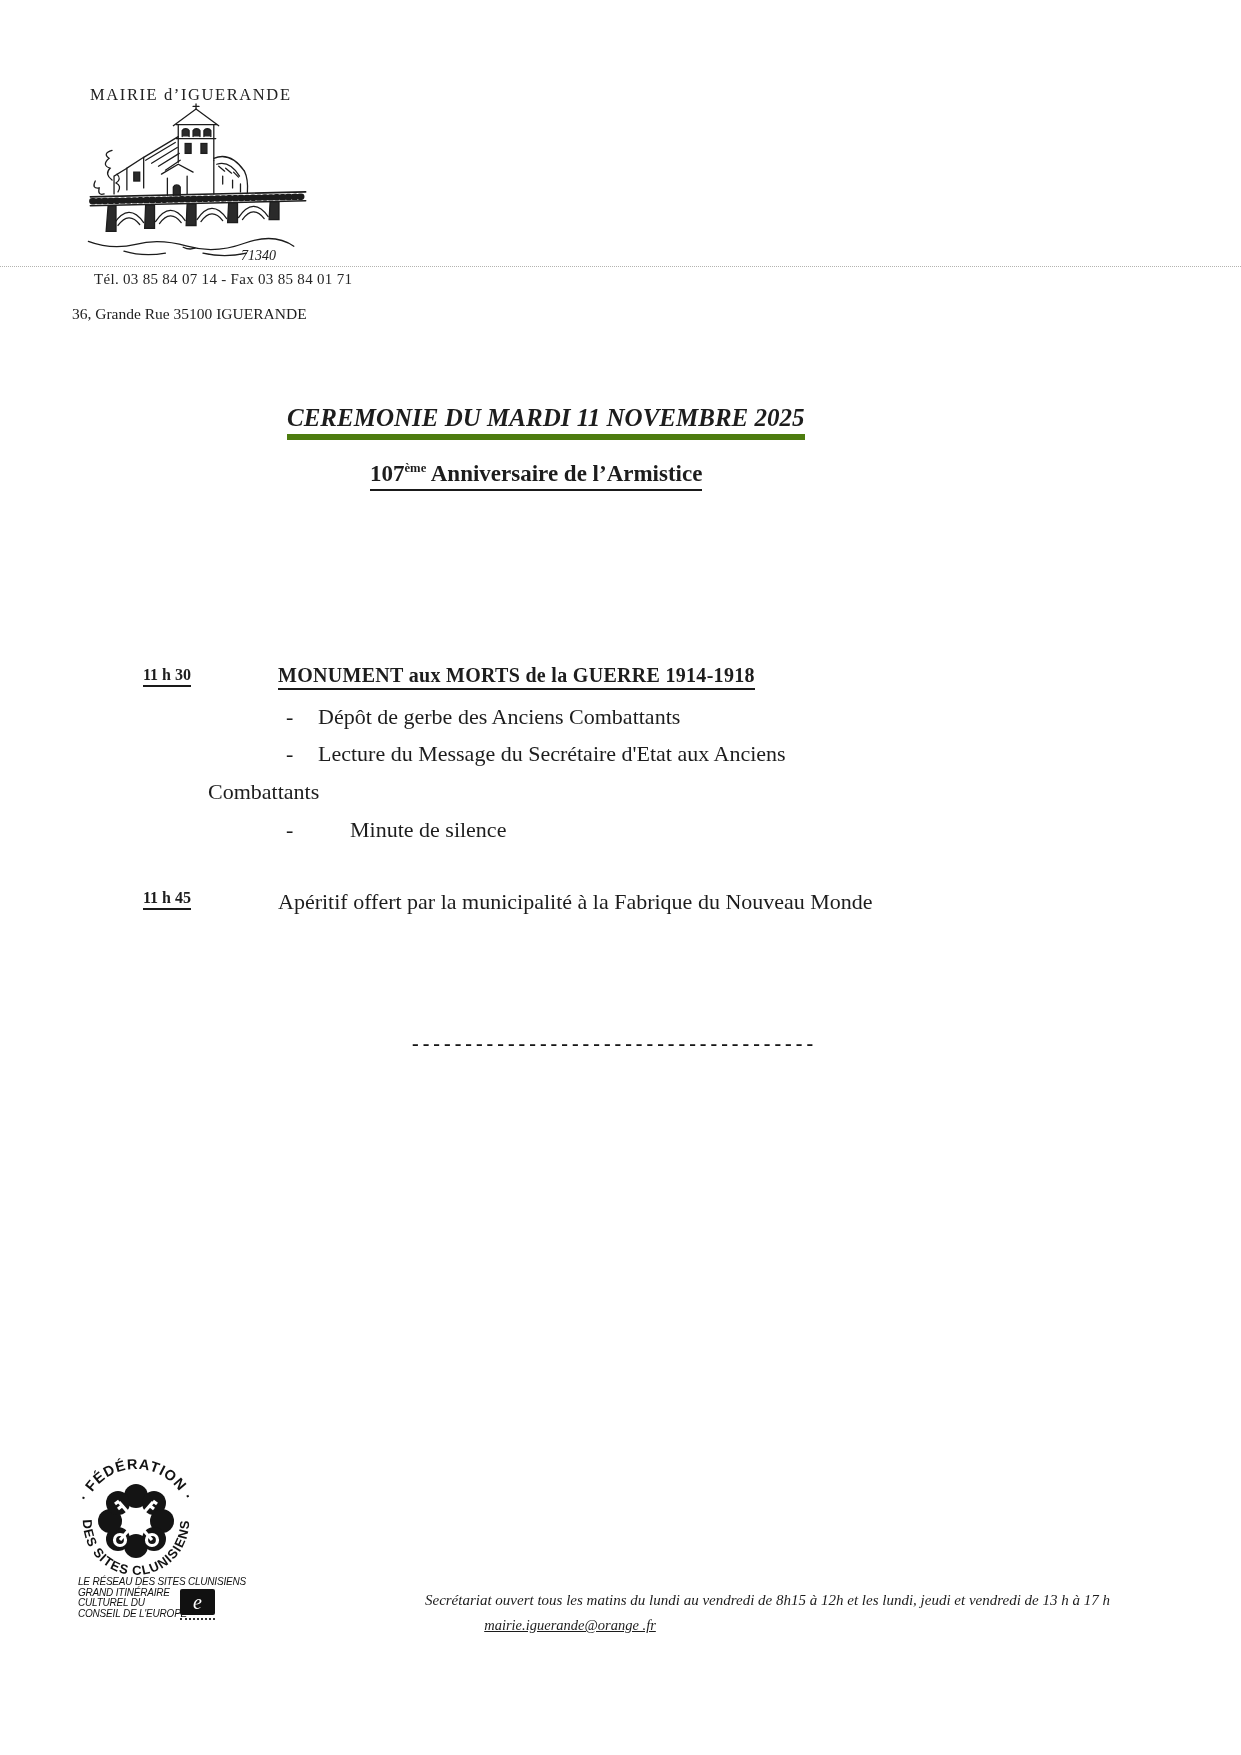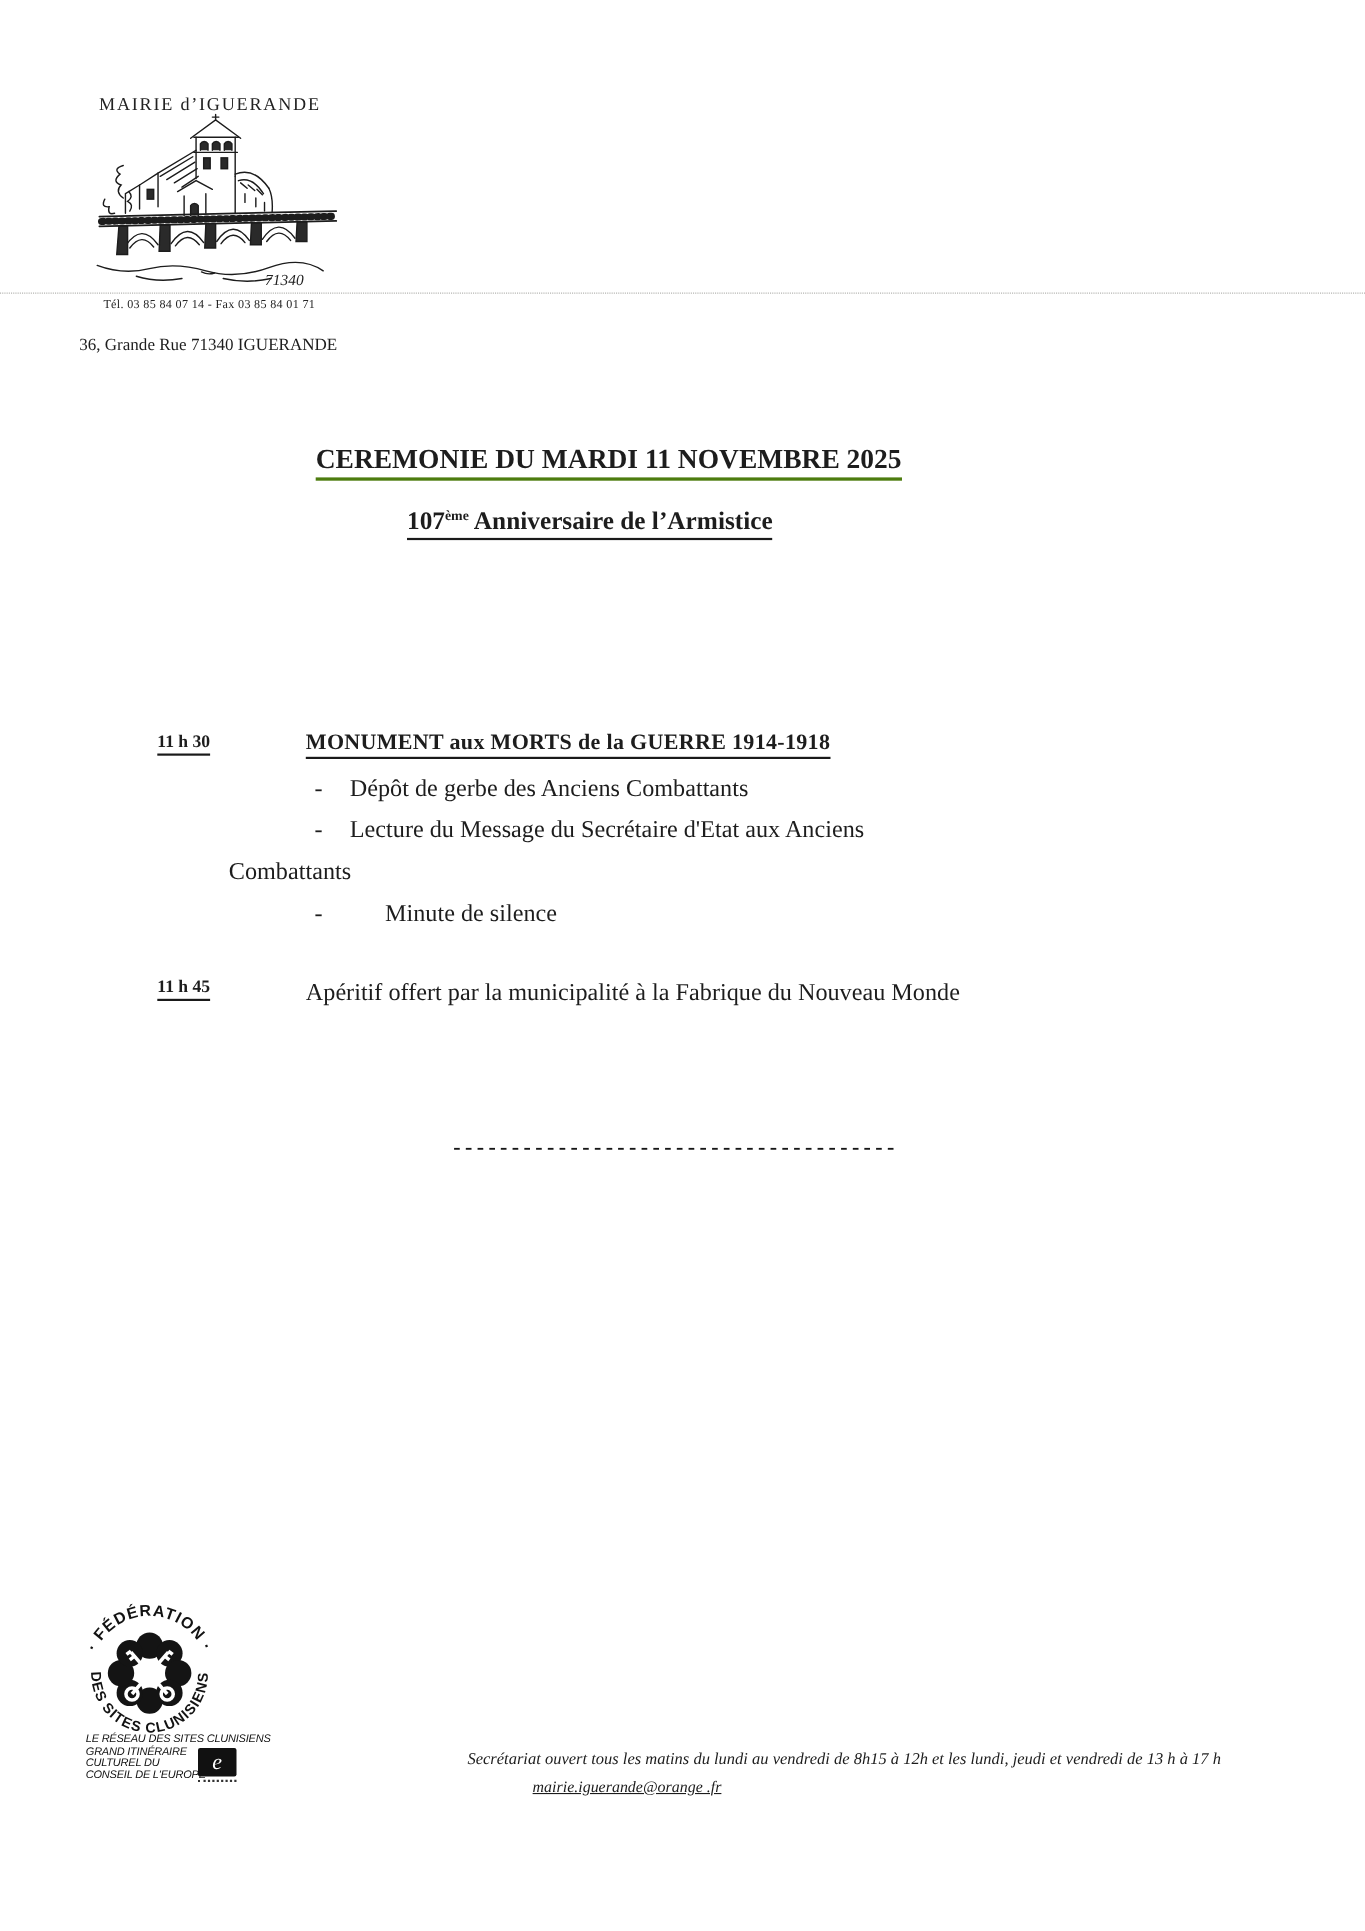--- a/index.html
+++ b/index.html
@@ -15,30 +15,31 @@
 
   
   .org-name{
     left:90px;top:85px;
     font-size:16.5px;letter-spacing:1.6px;
     color:#222;
   }
   .drawing{left:84px;top:103px;}
   .postal{left:241px;top:248px;font-style:italic;font-size:14px;color:#222;}
   .scanline{left:0;top:266px;width:1241px;height:0;border-top:1.5px dotted #9a9a96;opacity:.75;}
-  .contact{left:94px;top:271px;font-size:11px;color:#252525;letter-spacing:.3px;}
+  .contact{left:94px;top:271px;font-size:15px;color:#252525;letter-spacing:.3px;}
   .address{left:72px;top:305px;font-size:15.5px;color:#1d1d1d;}
 
   
   .title-main{
     left:287px;top:404px;
     font-size:25px;font-weight:bold;
-    border-bottom:3px solid #4d7c0f;
+    border-bottom:6px solid #4d7c0f;
     padding-bottom:2px;
     display:inline-block;
+    font-style:italic;
   }
   .title-sub{
     left:370px;top:461px;
     font-size:23px;font-weight:bold;
     border-bottom:2.5px solid #1a1a1a;
     padding-bottom:2px;
     display:inline-block;
   }
   .title-sub sup{font-size:.55em;vertical-align:super;line-height:0;}
 
@@ -162,21 +163,21 @@
 
     <path d="M4,140 q24,9 48,3 t52,2 t58,-3 t50,3"></path>
     <path d="M40,150 q20,6 42,2 M120,152 q22,5 44,0"></path>
     <path d="M100,146 q6,3 12,1"></path>
   </g>
 </svg>
 
 <div class="abs postal">71340</div>
 <div class="abs scanline"></div>
 <div class="abs contact">Tél. 03 85 84 07 14   -   Fax  03 85 84 01 71</div>
-<div class="abs address">36, Grande Rue 71340 IGUERANDE</div>
+<div class="abs address">36, Grande Rue 35100 IGUERANDE</div>
 
 <div class="abs title-main">CEREMONIE DU MARDI 11 NOVEMBRE 2025</div>
 <div class="abs title-sub">
   <span>107</span><sup>ème</sup><span> Anniversaire de l’Armistice</span>
 </div>
 
 <div class="abs t-e1time"><span class="sched-time">11 h 30</span></div>
 <div class="abs t-e1head"><span class="sched-heading">MONUMENT aux MORTS de la GUERRE 1914-1918</span></div>
 
 <div class="abs t-b1d bullet-dash">-</div>

